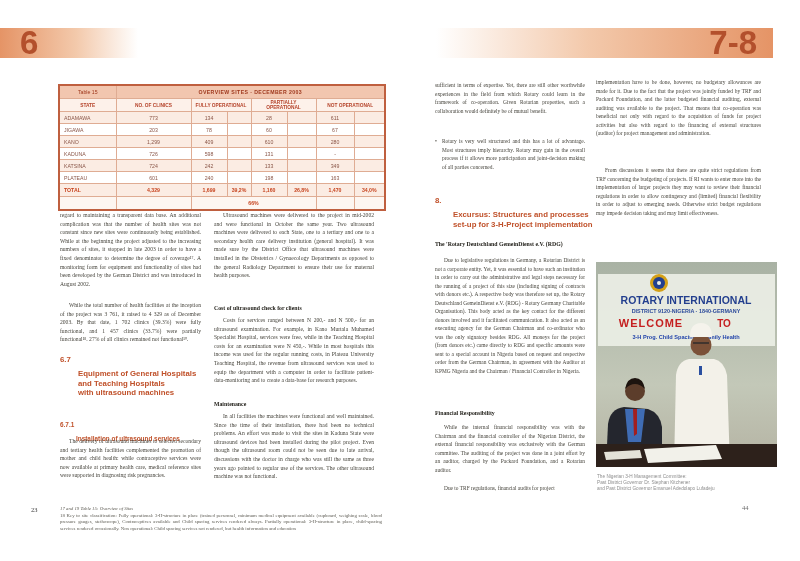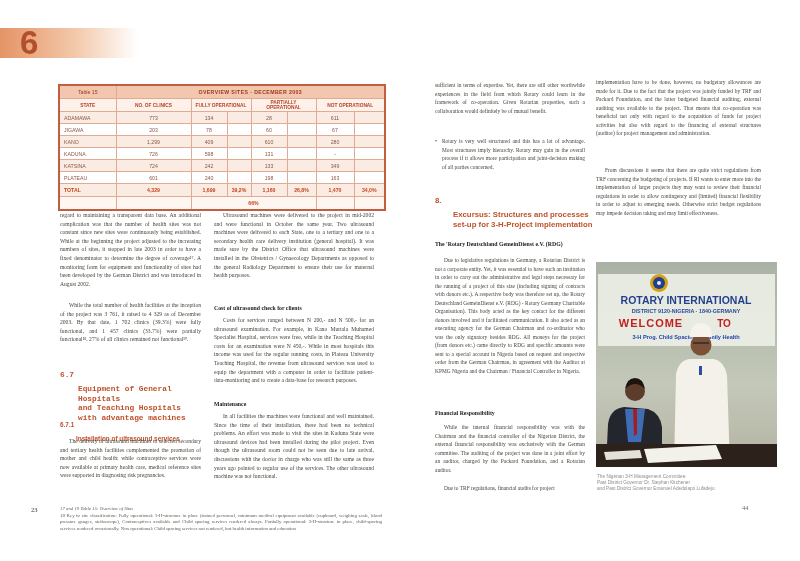--- a/index.html
+++ b/index.html
@@ -61,20 +61,23 @@
   .caption{position:absolute;left:597px;top:474px;width:180px;font-family:"Liberation Sans",sans-serif;
            font-size:4.7px;line-height:6px;color:#8d8d8d;text-align:left;}
 </style>
 </head>
 <body>
 
 <div class="canvas">
 
   <div class="band band-left">
     <span class="chapter-num">6</span>
+  </div>
+  <div class="band band-right">
+    <span class="chapter-num">7-8</span>
   </div>
 
   <table class="sites">
     <colgroup>
       <col style="width:57px">
         <col style="width:75px">
         <col style="width:36px">
         <col style="width:24px">
       <col style="width:36px">
         <col style="width:29px">
@@ -169,25 +172,25 @@
       <td colspan="4">66%</td>
       <td></td>
       <td></td>
     </tr>
     </tbody>
   </table>
 
   <div class="block lp para noindent" style="left:60px;top:211px;width:141px;max-height:88px;overflow:hidden;">regard to maintaining a transparent data base. An additional complication was that the number of health sites was not constant since new sites were continuously being established. While at the beginning the project adjusted to the increasing numbers of sites, it stopped in late 2003 in order to have a fixed denominator to determine the degree of coverage¹⁷. A monitoring form for equipment and functionality of sites had been developed by the German District and was introduced in August 2002.</div>
   <div class="block lp para" style="left:60px;top:301px;width:141px;max-height:62px;overflow:hidden;">While the total number of health facilities at the inception of the project was 3 761, it raised to 4 329 as of December 2003. By that date, 1 702 clinics (39.3%) were fully functional, and 1 457 clinics (33.7%) were partially functional¹⁸. 27% of all clinics remained not functional¹⁹.</div>
 
-  <div class="sec-head h-main" style="left:60px;top:371px;width:150px;font-family:Liberation Mono, monospace;">
+  <div class="sec-head h-main" style="left:60px;top:355px;width:150px;">
     <span class="num">6.7</span>
     <span class="ttl">Equipment of General Hospitals
 and Teaching Hospitals
-with advantage machines</span>
+with ultrasound machines</span>
   </div>
   <div class="sec-head h-sub" style="left:60px;top:421px;width:150px;">
     <span class="num">6.7.1</span>
     <span class="ttl">Installation of ultrasound services</span>
   </div>
   <div class="block lp para" style="left:60px;top:437px;width:141px;max-height:60px;overflow:hidden;">The delivery of ultrasound machines to selected secondary and tertiary health facilities complemented the promotion of mother and child health: while contraceptive services were now available at primary health care, medical reference sites were supported in diagnosing risk pregnancies.</div>
 
   <div class="block lp para" style="left:214px;top:211px;width:160px;max-height:86px;overflow:hidden;">Ultrasound machines were delivered to the project in mid-2002 and were functional in October the same year. Two ultrasound machines were delivered to each State, one to a tertiary and one to a secondary health care delivery institution (general hospital). It was made sure by the District Office that ultrasound machines were installed in the Obstetrics / Gynaecology Departments as opposed to the general Radiology Department to ensure their use for maternal health purposes.</div>
   <div class="block lp subhead" style="left:214px;top:304px;width:160px;">Cost of ultrasound check for clients</div>
   <div class="block lp para" style="left:214px;top:316px;width:160px;max-height:80px;overflow:hidden;">Costs for services ranged between N 200,- and N 500,- for an ultrasound examination. For example, in Kano Murtala Muhamed Specialist Hospital, services were free, while in the Teaching Hospital costs for an examination were N 450,-. While in most hospitals this income was used for the regular running costs, in Plateau University Teaching Hospital, the revenue from ultrasound services was used to equip the department with a computer in order to facilitate patient-data-monitoring and to create a data-base for research purposes.</div>

